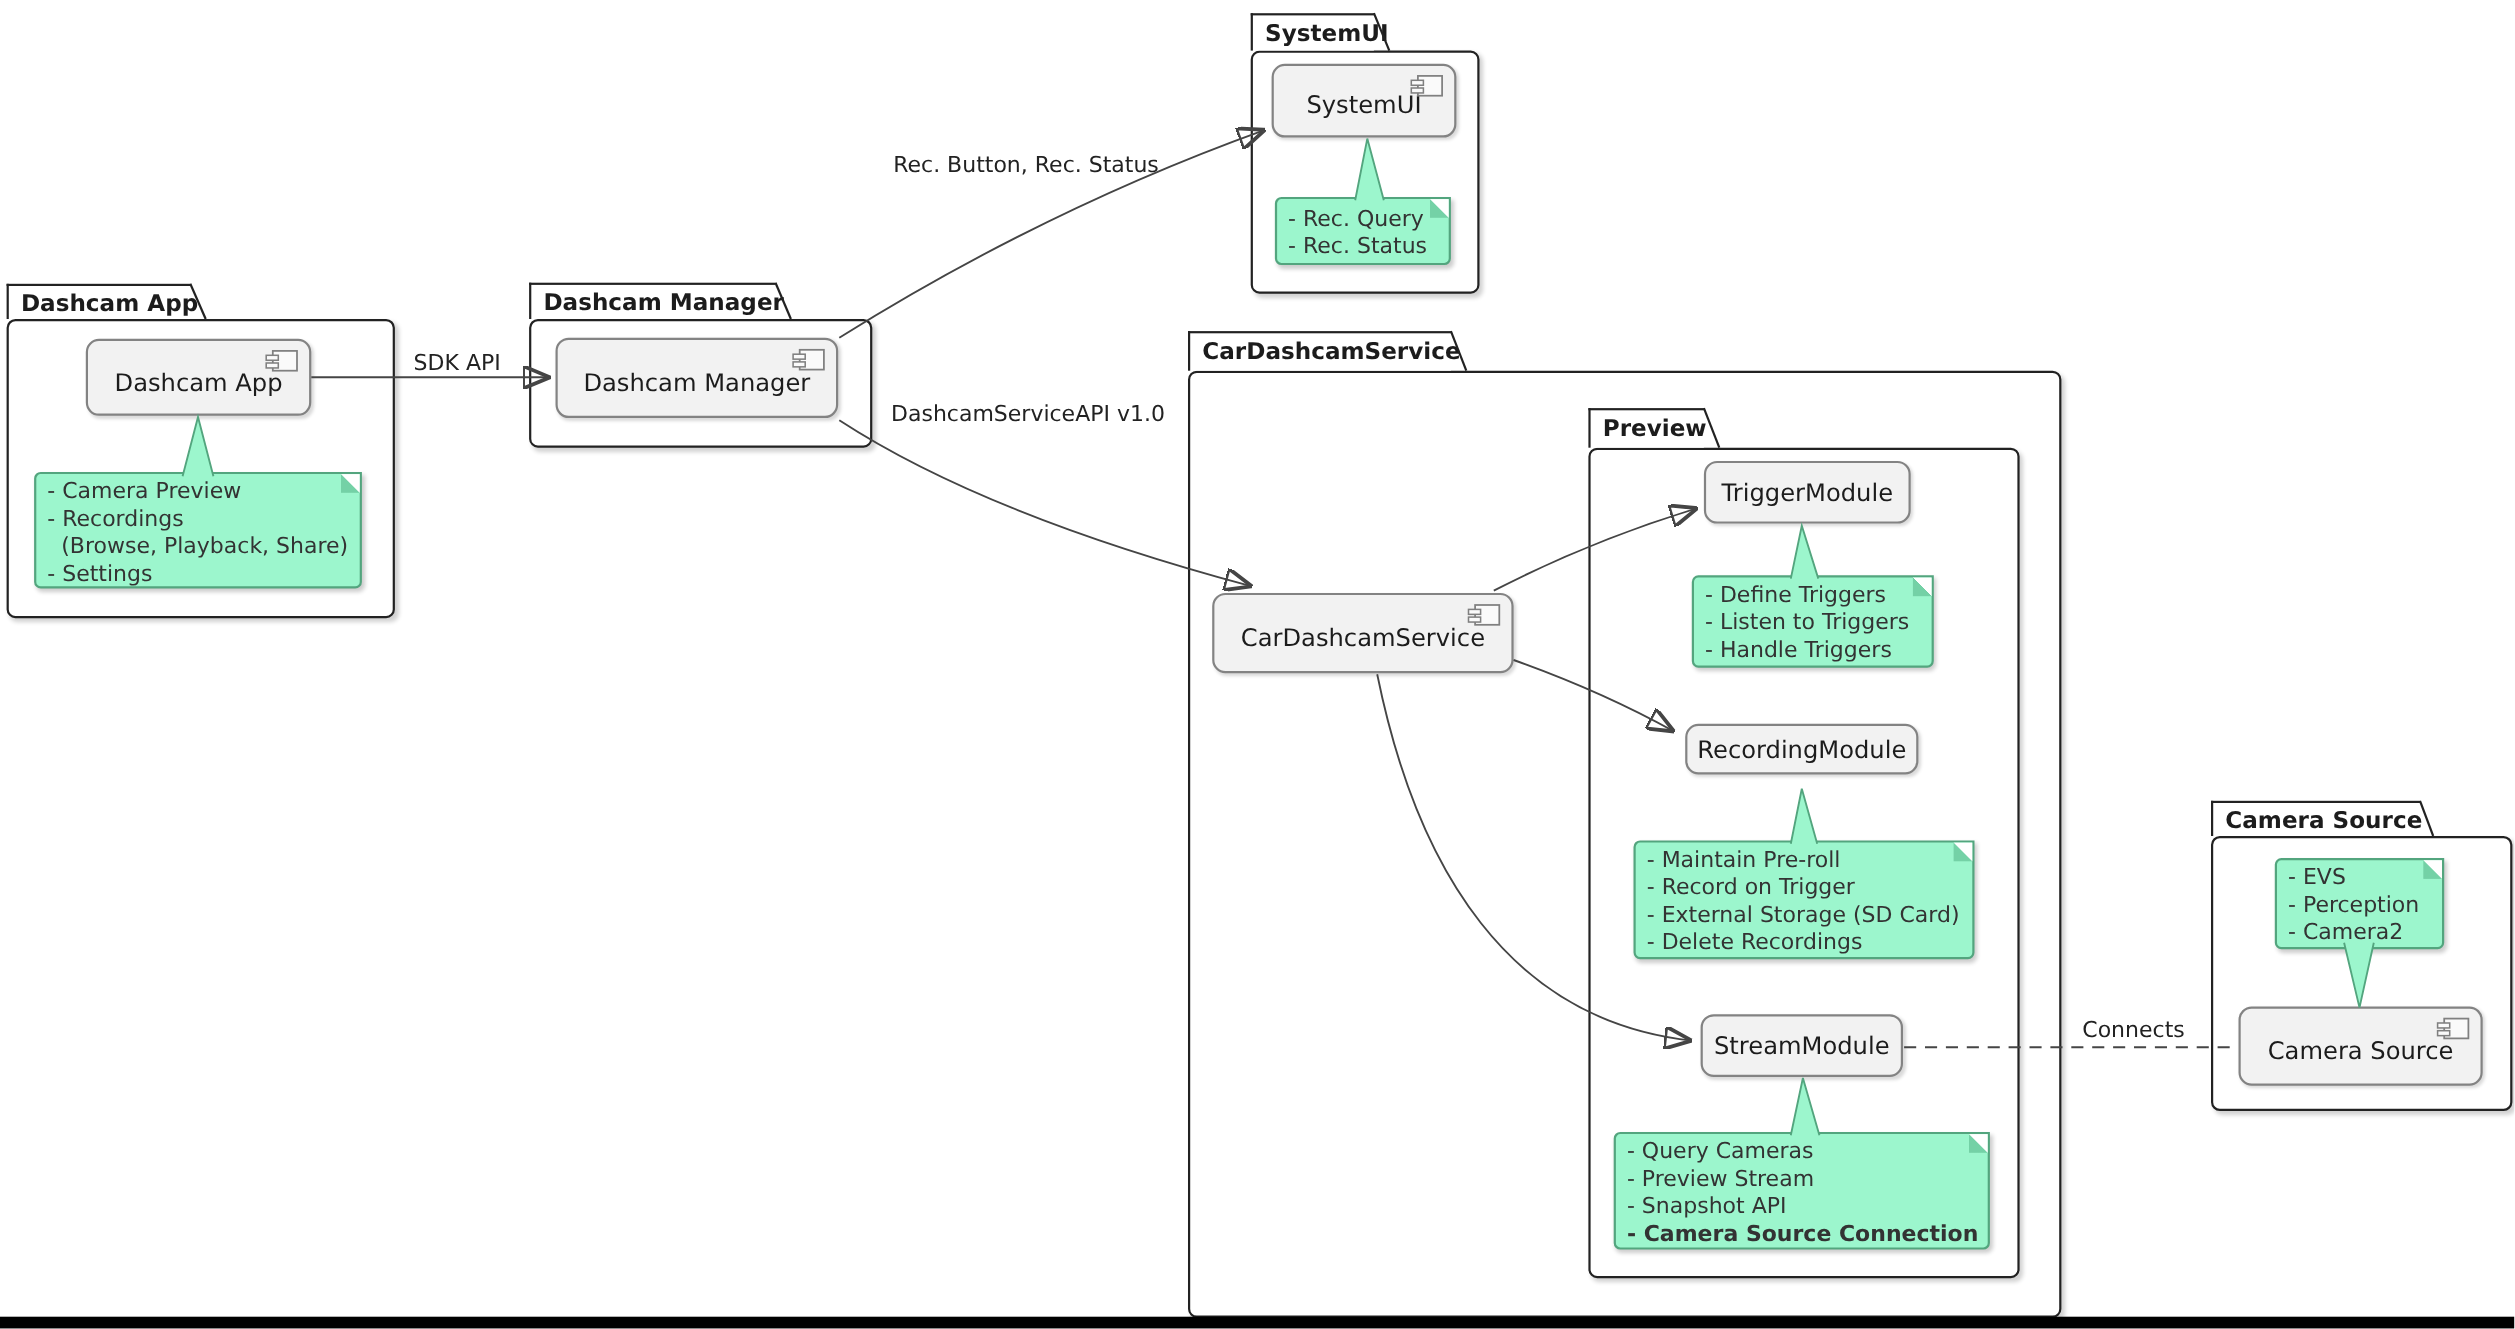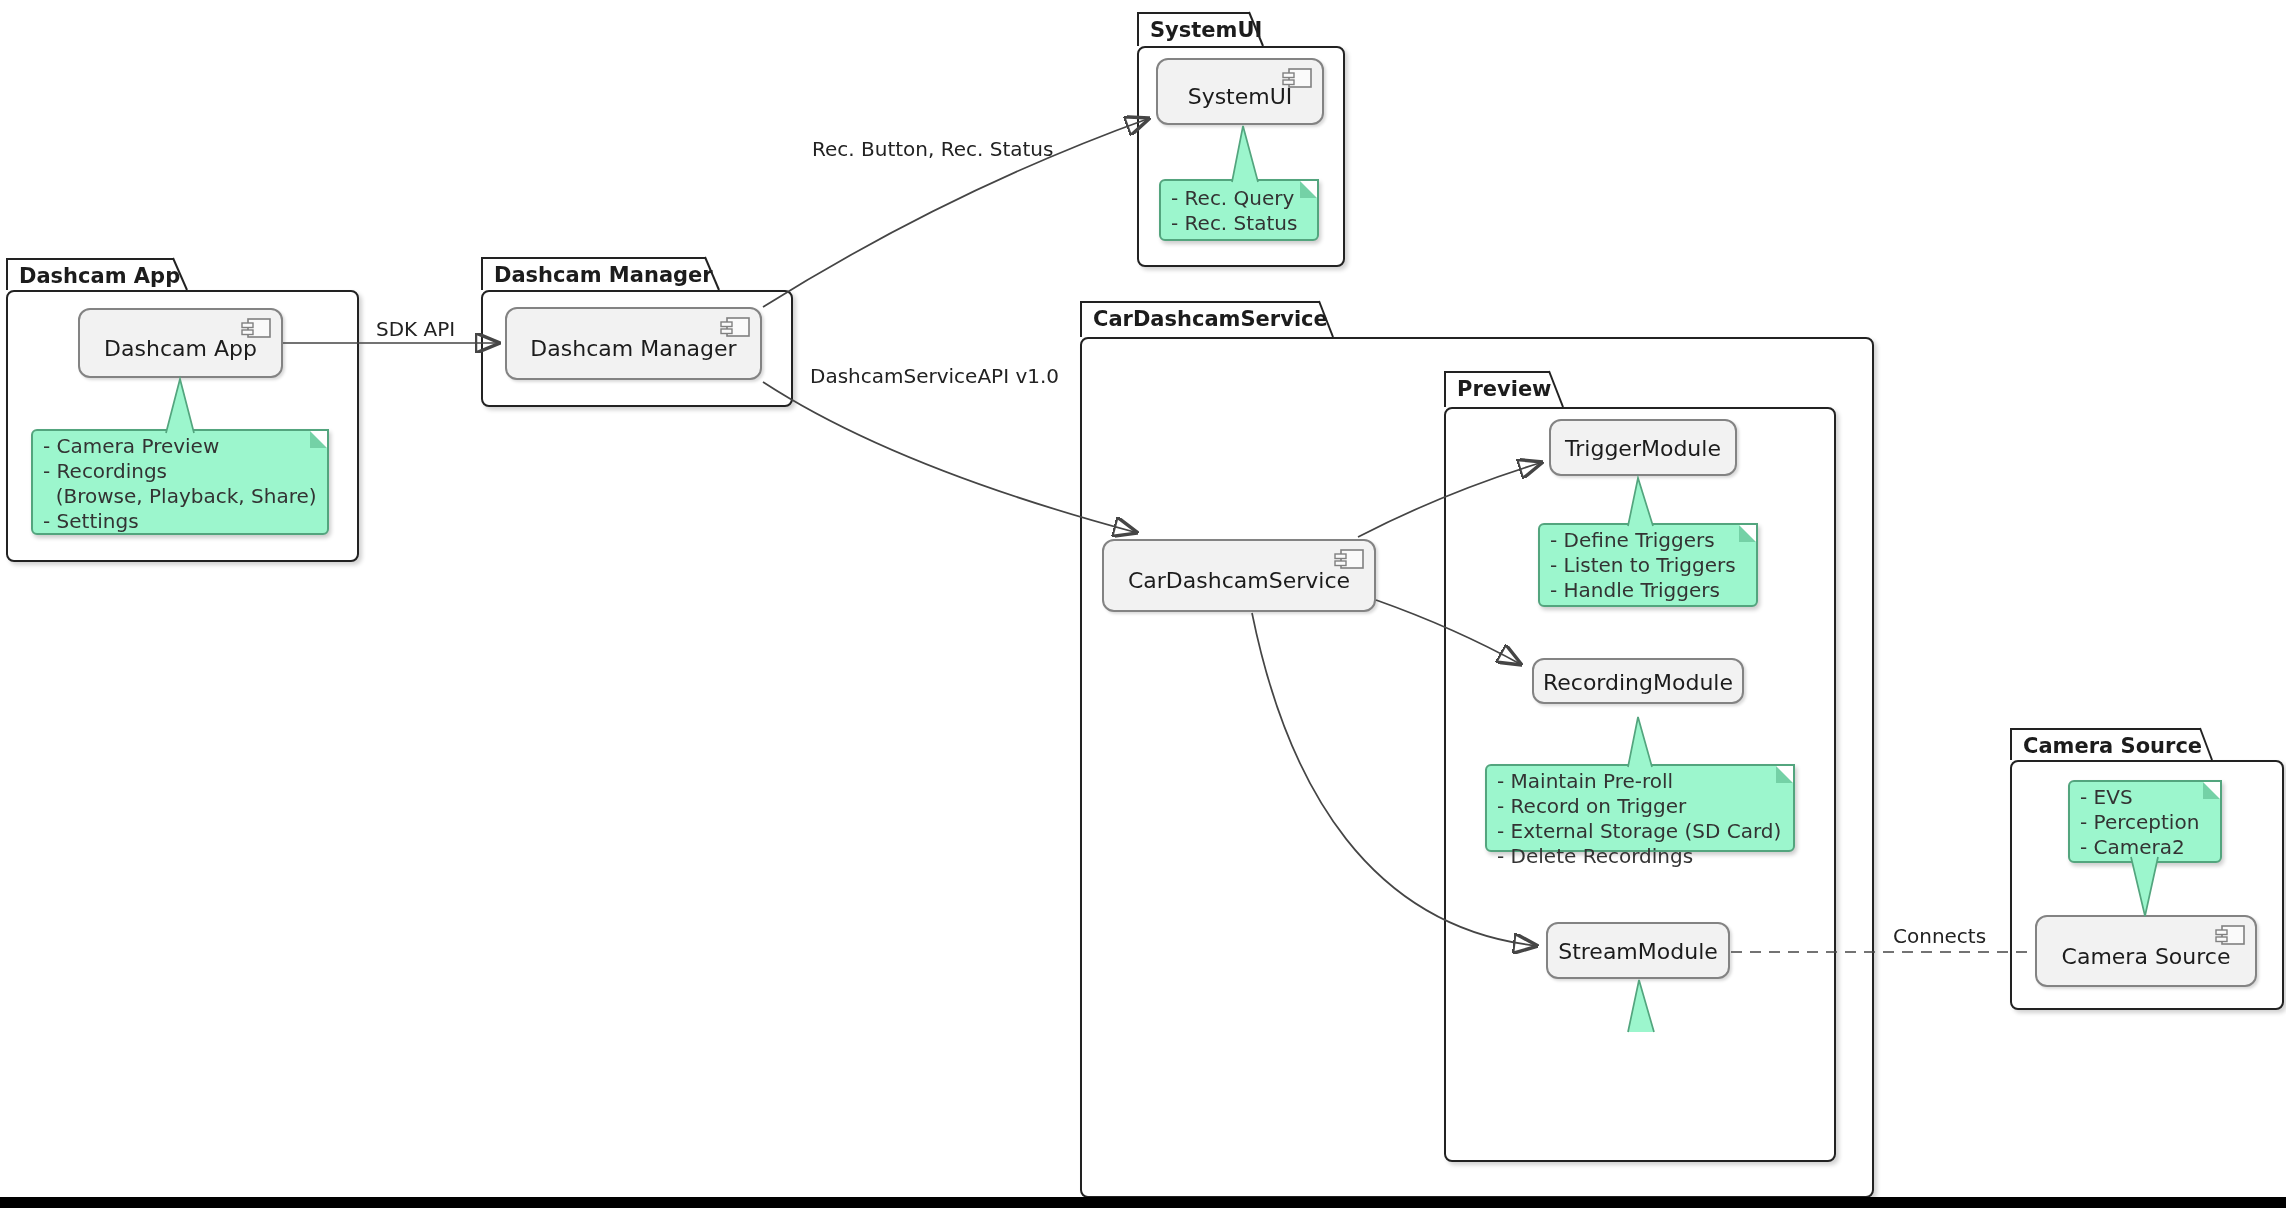--- a/index.html
+++ b/index.html
@@ -174,28 +174,35 @@
     <div class="note-line">- Rec. Status</div>
   </div>
 
   <div class="note" style="left:1538px;top:523px;width:220px;height:84px">
     <div class="fold"></div>
     <div class="note-line">- Define Triggers</div>
     <div class="note-line">- Listen to Triggers</div>
     <div class="note-line">- Handle Triggers</div>
   </div>
 
-  <div class="note" style="left:1485px;top:764px;width:310px;height:88px">
+  <div class="note" style="left:1485px;top:764px;width:310px;height:108px">
     <div class="fold"></div>
     <div class="note-line">- Maintain Pre-roll</div>
     <div class="note-line">- Record on Trigger</div>
     <div class="note-line">- External Storage (SD Card)</div>
     <div class="note-line">- Delete Recordings</div>
   </div>
 
+  <div class="note" style="left:1467px;top:1029px;width:342px;height:107px">
+    <div class="fold"></div>
+    <div class="note-line">- Query Cameras</div>
+    <div class="note-line">- Preview Stream</div>
+    <div class="note-line">- Snapshot API</div>
+    <div class="note-line bold">- Camera Source Connection</div>
+  </div>
 
   <div class="note" style="left:2068px;top:780px;width:154px;height:83px">
     <div class="fold"></div>
     <div class="note-line">- EVS</div>
     <div class="note-line">- Perception</div>
     <div class="note-line">- Camera2</div>
   </div>
 
   <div class="edge-label" style="left:376px;top:317px">SDK API</div>
   <div class="edge-label" style="left:812px;top:137px">Rec. Button, Rec. Status</div>

